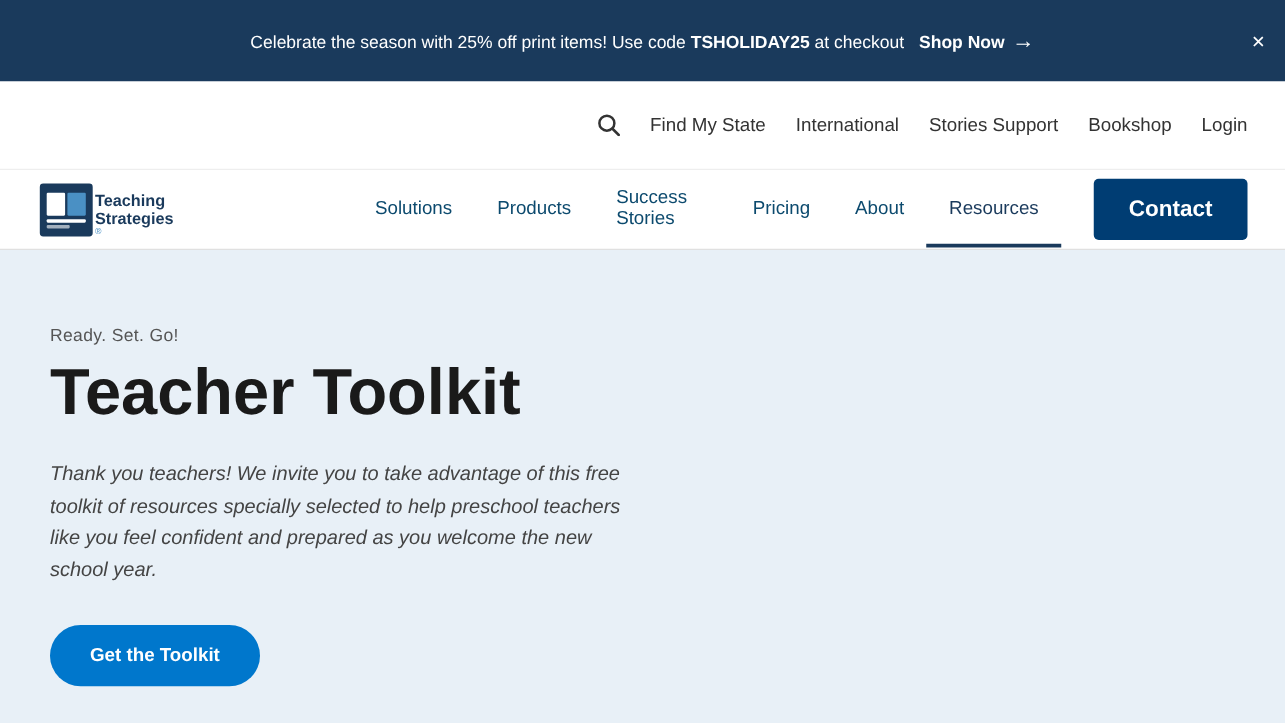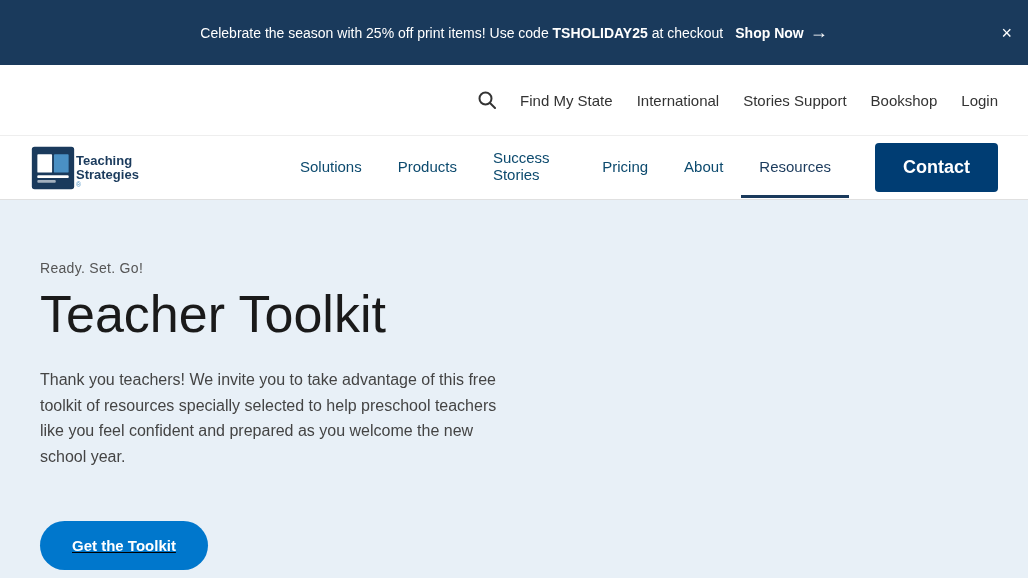--- a/index.html
+++ b/index.html
@@ -130,37 +130,37 @@
     }
     .hero-subtitle {
       font-size: 14px;
       color: #555;
       font-weight: 400;
       margin-bottom: 10px;
       letter-spacing: 0.3px;
     }
     .hero-title {
       font-size: 52px;
-      font-weight: 400;
+      font-weight: 700;
       color: #1a1a1a;
       margin-bottom: 24px;
       line-height: 1.1;
       max-width: 500px;
     }
     .hero-description {
       font-size: 16px;
       color: #444;
       line-height: 1.6;
       max-width: 460px;
-      margin-bottom: 51px;
+      margin-bottom: 30px;
+      font-style: italic;
     }
     .hero-buttons {
       display: flex;
       gap: 12px;
-      text-decoration: underline;
     }
     .btn-primary {
       background-color: #0077cc;
       color: white;
       border: none;
       padding: 16px 32px;
       font-size: 15px;
       font-weight: 600;
       border-radius: 30px;
       cursor: pointer;

